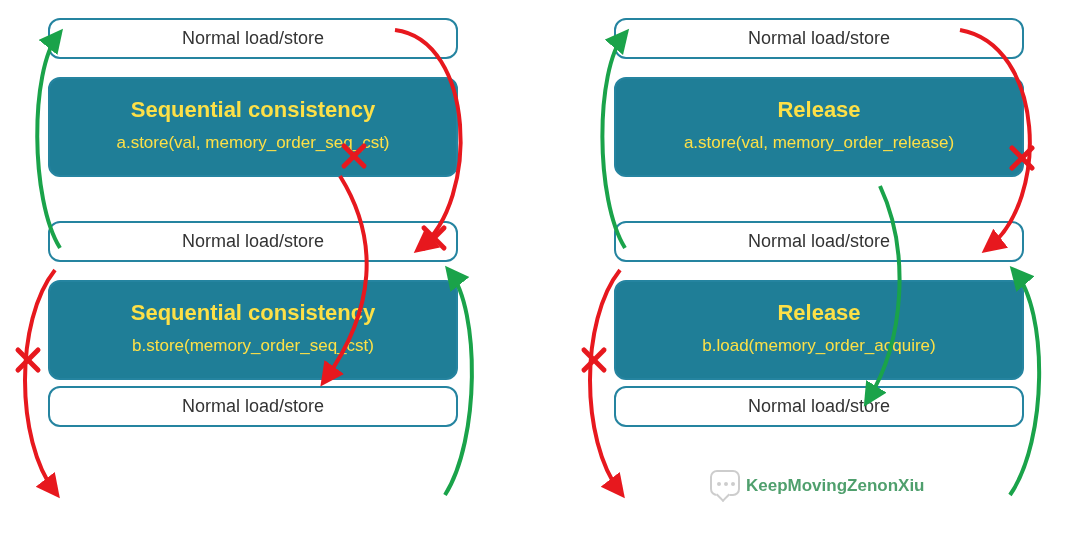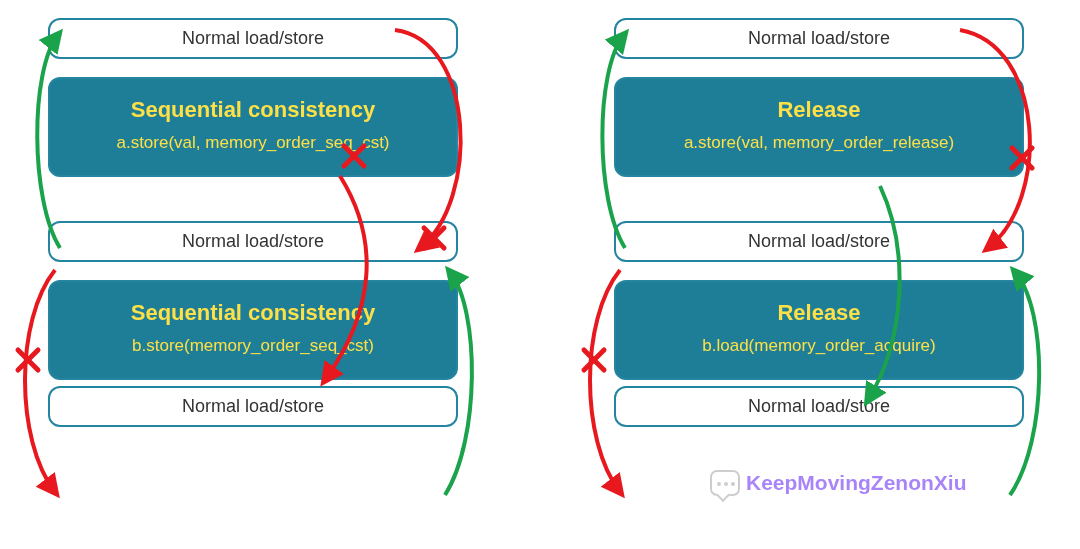--- a/index.html
+++ b/index.html
@@ -45,24 +45,24 @@
     font-size: 17px;
     font-weight: 400;
   }
   .gap-sm { height: 18px; }
   .gap-md { height: 44px; }
   .watermark {
     position: absolute;
     left: 710px;
     top: 470px;
     display: flex;
-    align-items: center;
+    align-items: flex-end;
     gap: 6px;
-    color: #8b5cf6;
-    font-size: 21px;
+    color: #15803d;
+    font-size: 17px;
     font-weight: 600;
     opacity: 0.75;
   }
   .wm-bubble {
     width: 30px; height: 26px;
     border: 2px solid #bdbdbd;
     border-radius: 7px;
     position: relative;
     display: inline-block;
   }

